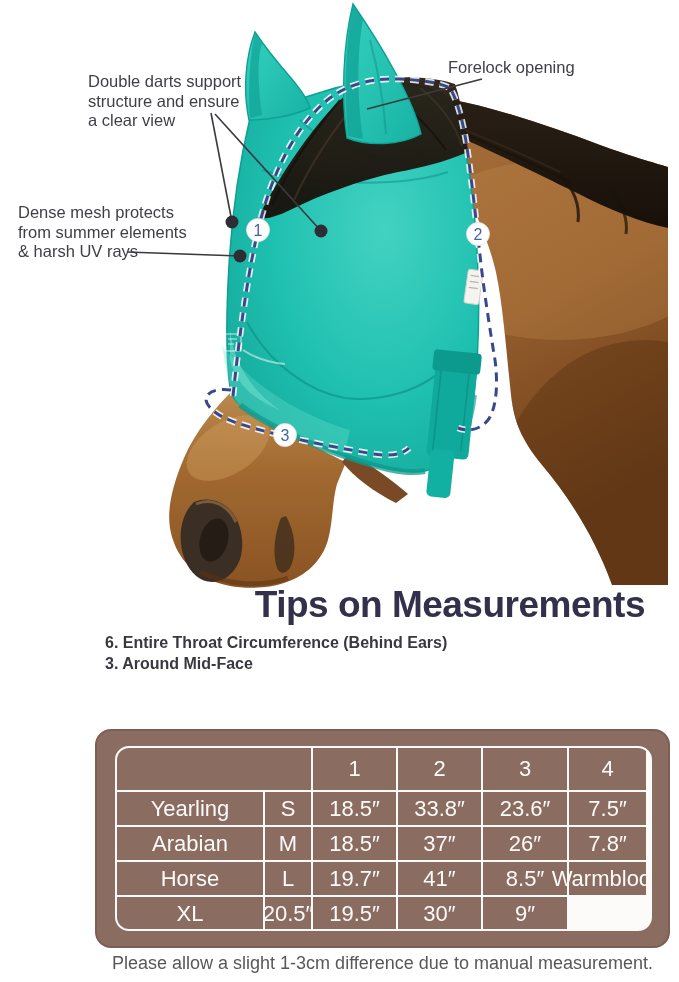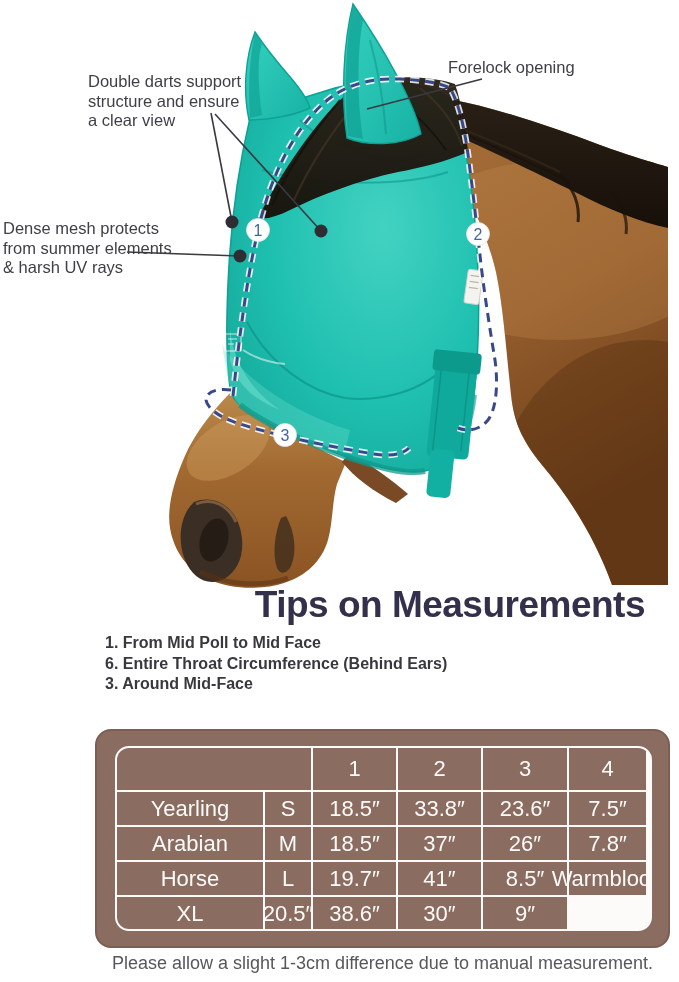--- a/index.html
+++ b/index.html
@@ -19,21 +19,21 @@
     font-family:"Liberation Sans","DejaVu Sans",sans-serif;
   }
   .photo{position:absolute;left:0;top:0;width:679px;height:592px;}
   .photo svg{display:block;}
   .callout-label{
     position:absolute;font-size:16.5px;line-height:19.5px;color:var(--label-color);
     white-space:pre-line;
   }
   .lbl-darts{left:88px;top:72px;width:170px;}
   .lbl-forelock{left:448px;top:58px;width:180px;white-space:nowrap;}
-  .lbl-mesh{left:3px;top:203px;width:180px;margin-top:16px;}
+  .lbl-mesh{left:18px;top:203px;width:180px;}
   .tips{position:absolute;left:105px;top:584px;width:540px;}
   .tips-title{
     font-size:37px;font-weight:bold;color:var(--title-color);letter-spacing:-0.5px;
     line-height:42px;
     text-align:right;
   }
   .tips-list{margin-top:7px;font-size:16px;font-weight:bold;color:#38383f;line-height:20.5px;}
   .size-panel{
     position:absolute;left:95px;top:729px;width:575px;height:219px;
     background:var(--table-brown);border:2px solid var(--table-border);border-radius:16px;
@@ -241,21 +241,20 @@
 structure and ensure
 a clear view</div>
     <div class="callout-label lbl-mesh">Dense mesh protects
 from summer elements
 &amp; harsh UV rays</div>
   </div>
 
   <div class="tips">
     <div class="tips-title">Tips on Measurements</div>
     <div class="tips-list">
-      <div>1. From Mid Poll to Mid Face</div>
       <div>6. Entire Throat Circumference (Behind Ears)</div>
       <div>3. Around Mid-Face</div>
     </div>
   </div>
 
   <div class="size-panel">
     <div class="sizing-table">
       <div class="cell span2"></div>
       <div class="cell">1</div>
       <div class="cell">2</div>
@@ -278,20 +277,20 @@
 
       <div class="cell">Horse</div>
       <div class="cell">L</div>
       <div class="cell">19.7″</div>
       <div class="cell">41″</div>
       <div class="cell">8.5″</div>
 
       <div class="cell">Warmblood</div>
       <div class="cell">XL</div>
       <div class="cell">20.5″</div>
-      <div class="cell">38.6″</div>
+      <div class="cell">19.5″</div>
       <div class="cell">30″</div>
       <div class="cell">9″</div>
     </div>
   </div>
 
   <div class="note">Please allow a slight 1-3cm difference due to manual measurement.</div>
 </div>
 
 </body></html>

